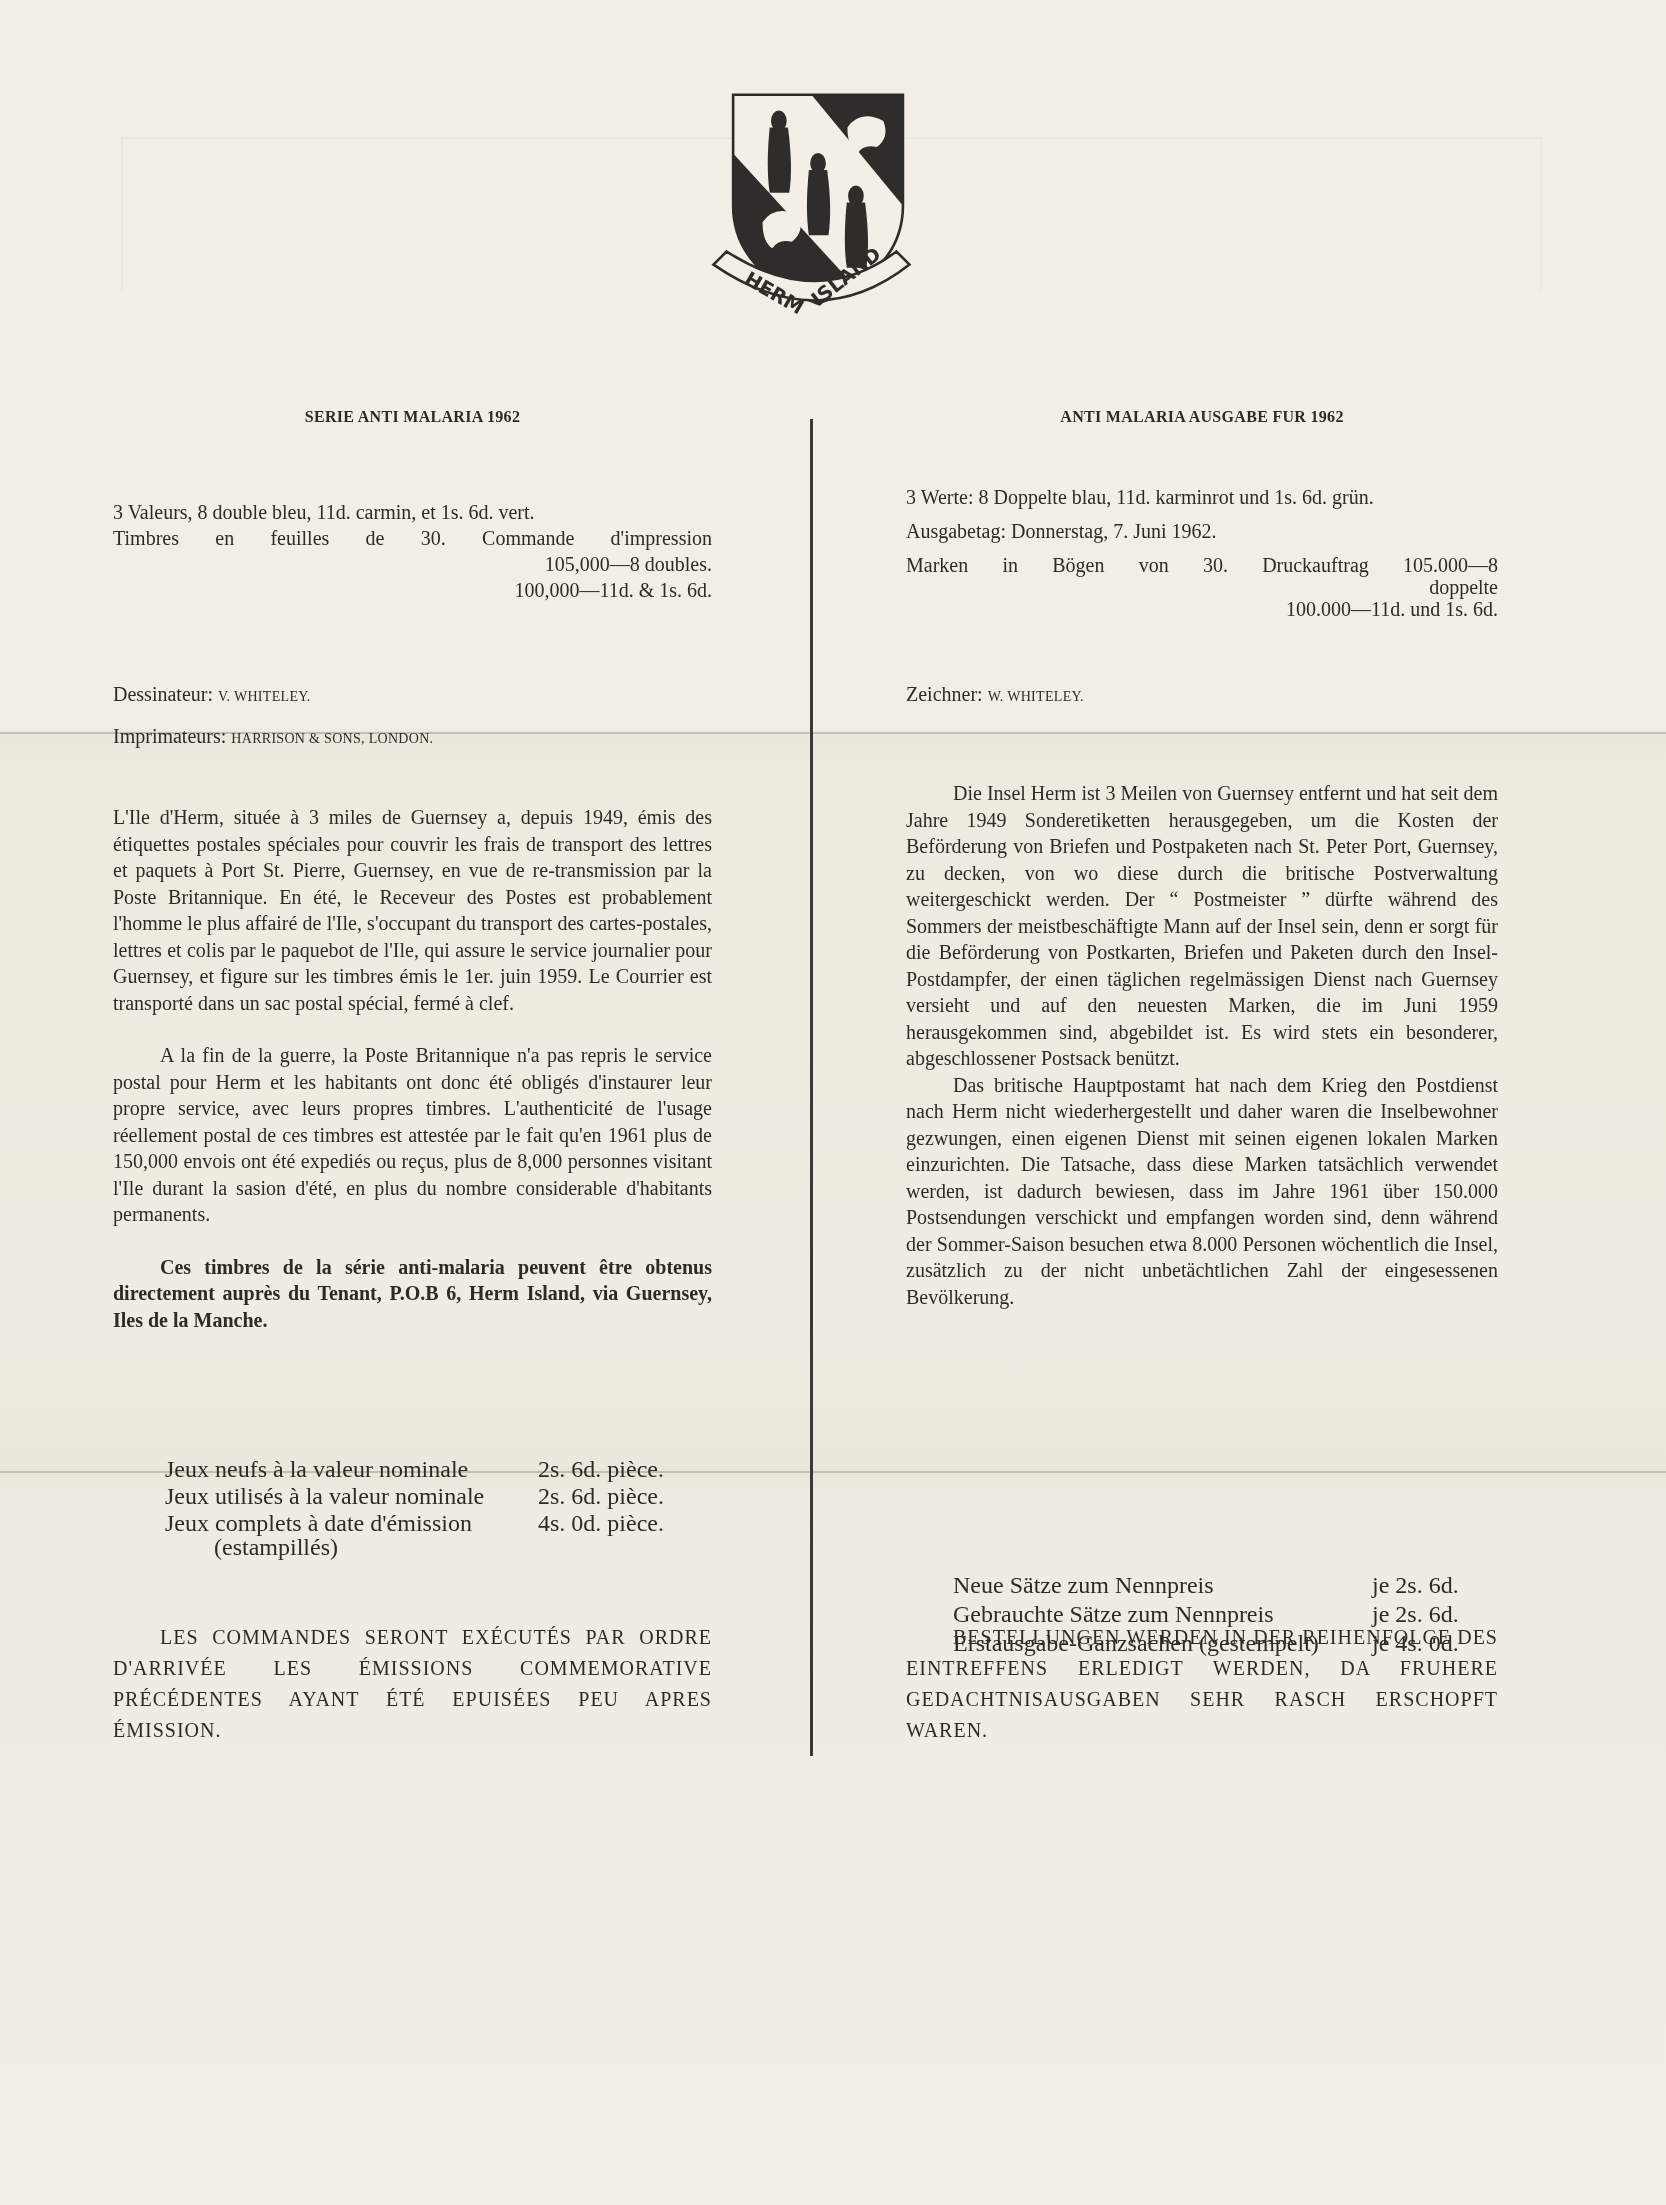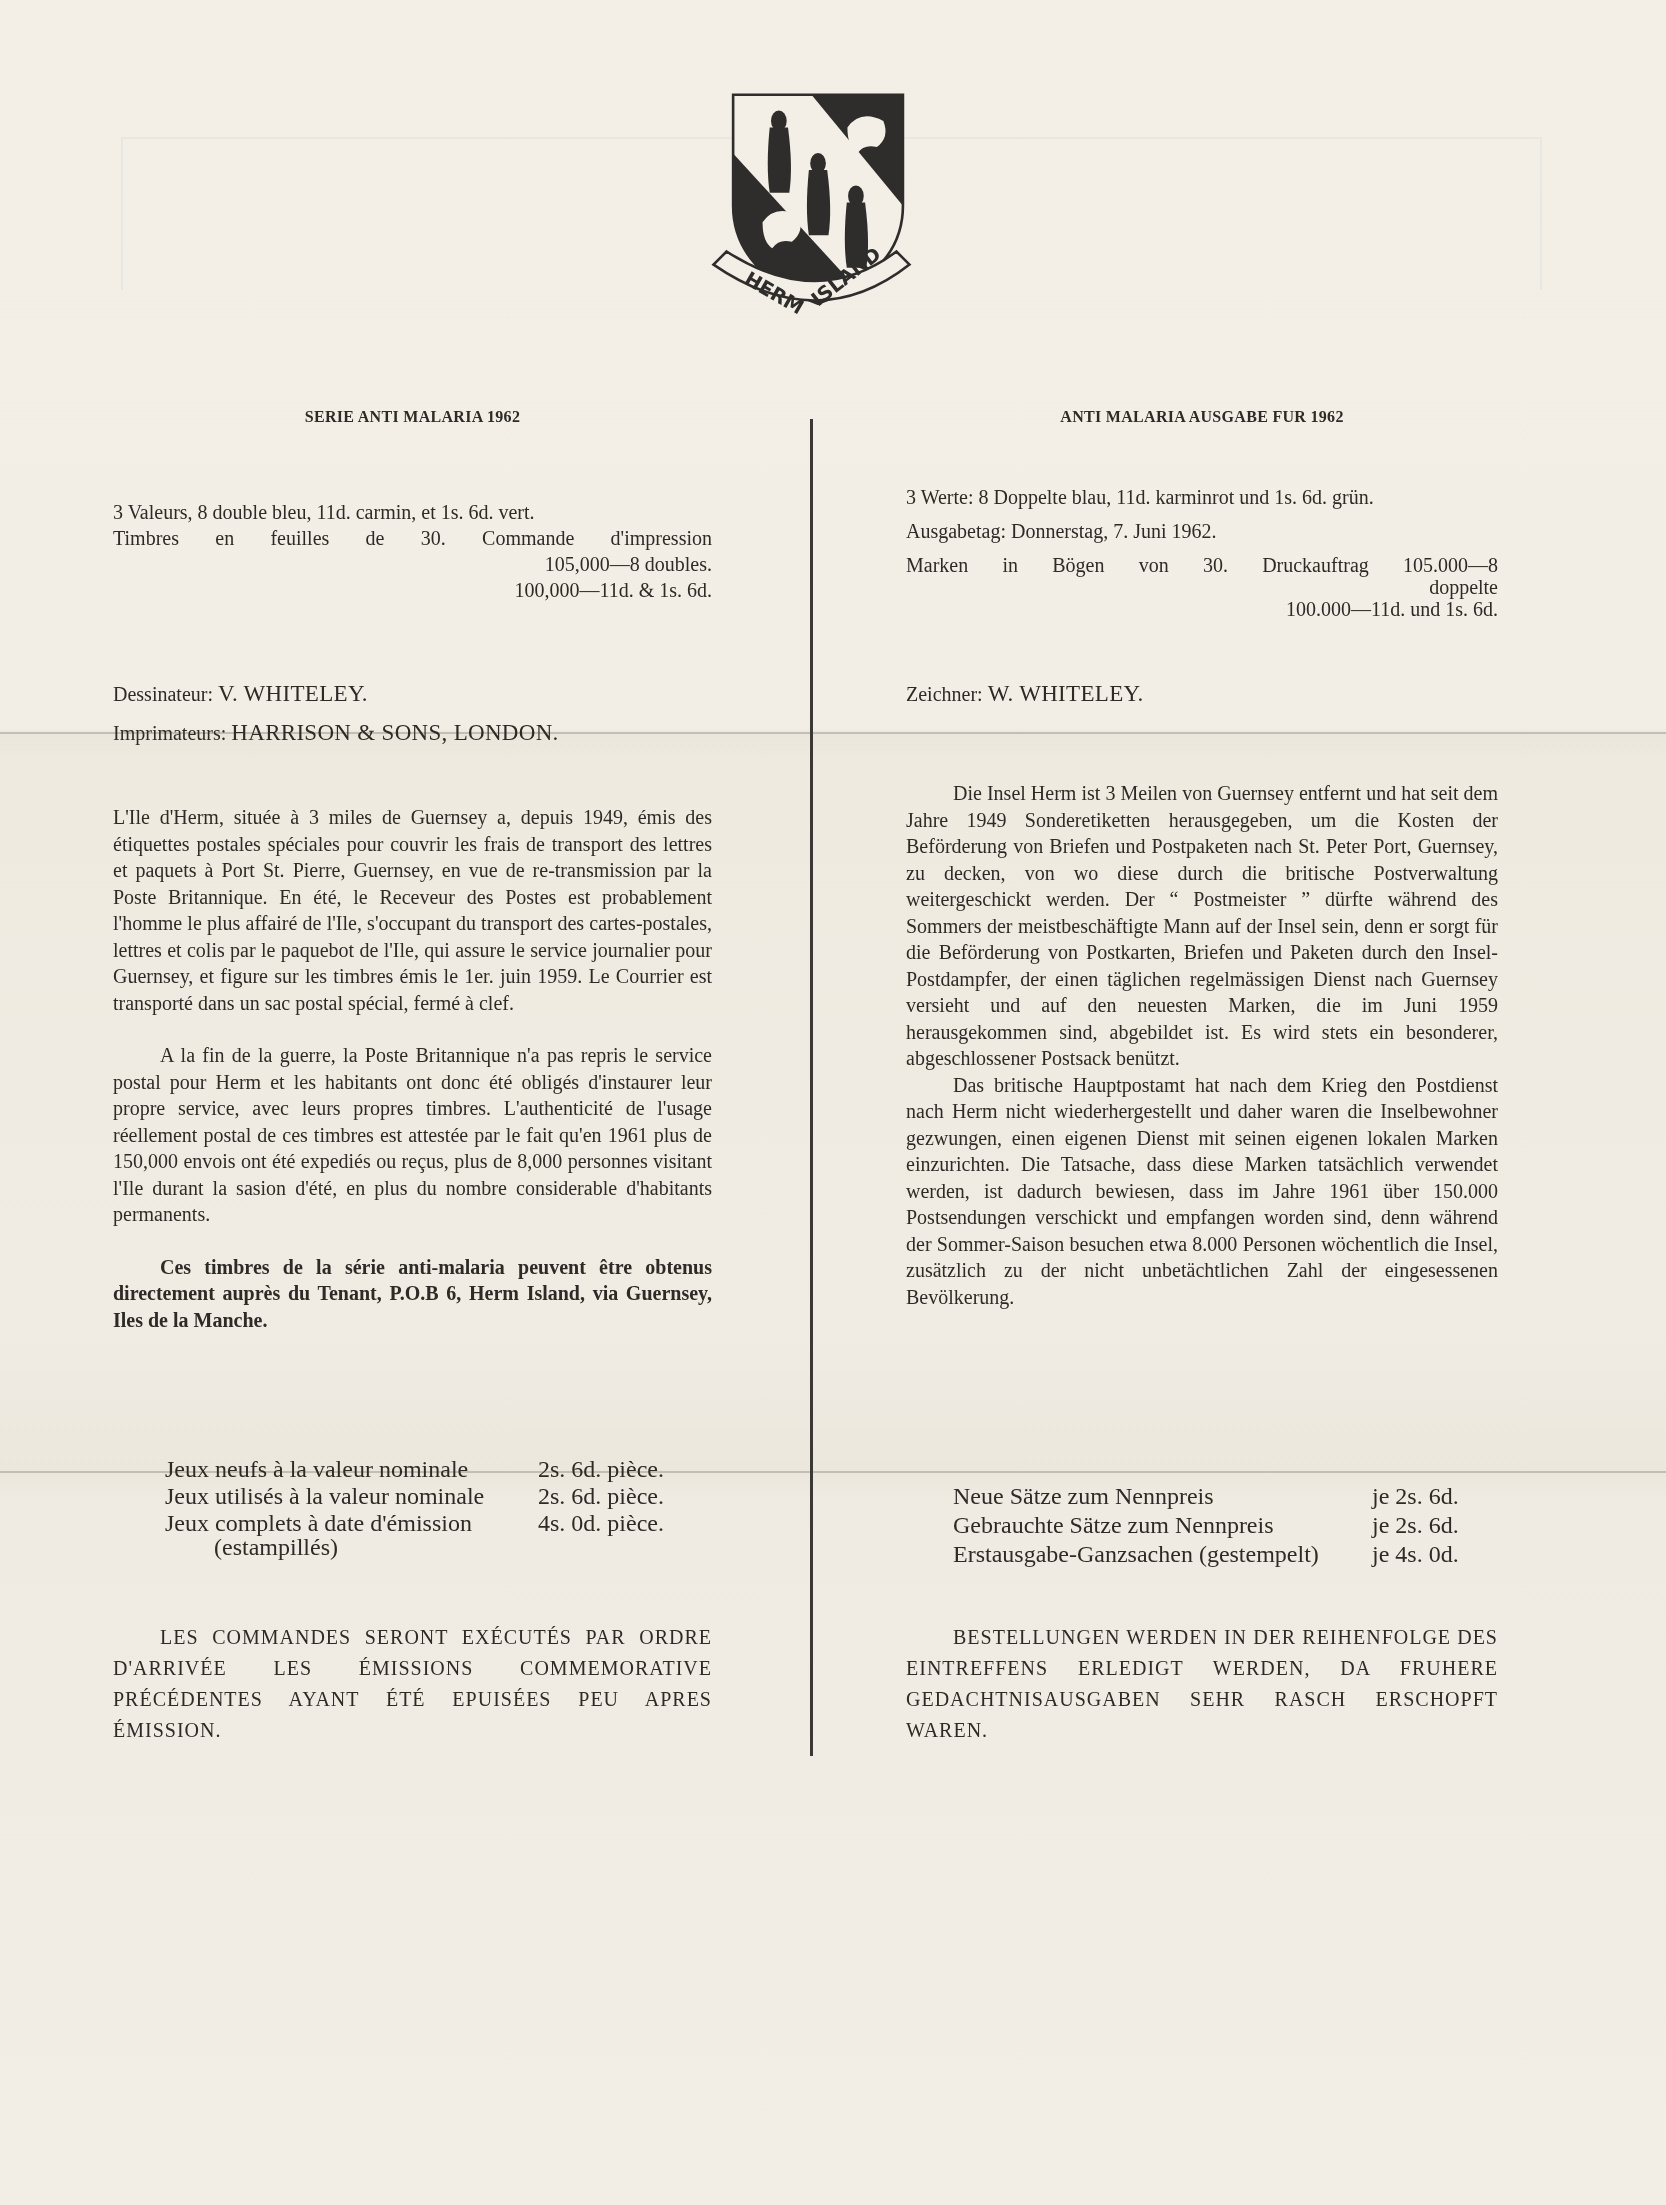--- a/index.html
+++ b/index.html
@@ -36,21 +36,21 @@
   .col-right { left: 906px; width: 592px; }
 
   .heading {
     position: absolute; font-weight: bold; font-size: 16px; letter-spacing: 0.3px;
     text-align: center;
   }
   .p { margin: 0; text-align: justify; }
   .line { display: block; }
   .right-align { text-align: right; }
   .indent { text-indent: 47px; }
-  .sc { font-variant: small-caps; font-size: 23px; letter-spacing: 0.3px; margin-top: 17px; }
+  .sc { font-variant: small-caps; font-size: 14px; letter-spacing: 0.3px; margin-top: 17px; }
 
   .price-table { position: absolute; font-size: 24px; line-height: 27px; border-collapse: collapse; }
   .price-table td { padding: 0; vertical-align: top; }
   .caps { text-transform: none; letter-spacing: 1px; }
 </style>
 </head>
 <body>
 
 <div class="paper"></div>
 <div class="ghost-box"></div>
@@ -157,21 +157,21 @@
     <span>Zeichner:</span>
     <span class="sc">W. WHITELEY.</span>
   </span>
 </div>
 
 <div class="col col-right" style="top:780px; line-height:26.5px;">
   <p class="p indent">Die Insel Herm ist 3 Meilen von Guernsey entfernt und hat seit dem Jahre 1949 Sonderetiketten herausgegeben, um die Kosten der Beförderung von Briefen und Postpaketen nach St. Peter Port, Guernsey, zu decken, von wo diese durch die britische Postverwaltung weitergeschickt werden. Der “ Postmeister ” dürfte während des Sommers der meistbeschäftigte Mann auf der Insel sein, denn er sorgt für die Beförderung von Postkarten, Briefen und Paketen durch den Insel-Postdampfer, der einen täglichen regelmässigen Dienst nach Guernsey versieht und auf den neuesten Marken, die im Juni 1959 herausgekommen sind, abgebildet ist. Es wird stets ein besonderer, abgeschlossener Postsack benützt.</p>
   <p class="p indent">Das britische Hauptpostamt hat nach dem Krieg den Postdienst nach Herm nicht wiederhergestellt und daher waren die Inselbewohner gezwungen, einen eigenen Dienst mit seinen eigenen lokalen Marken einzurichten. Die Tatsache, dass diese Marken tatsächlich verwendet werden, ist dadurch bewiesen, dass im Jahre 1961 über 150.000 Postsendungen verschickt und empfangen worden sind, denn während der Sommer-Saison besuchen etwa 8.000 Personen wöchentlich die Insel, zusätzlich zu der nicht unbetächtlichen Zahl der eingesessenen Bevölkerung.</p>
 </div>
 
-<table class="price-table" style="left:953px; top:1482px; line-height:29px;">
+<table class="price-table" style="left:953px; top:1571px; line-height:29px;">
   <tbody>
       <tr>
         <td style="width:419px">Neue Sätze zum Nennpreis</td>
         <td>je 2s. 6d.</td>
       </tr>
   <tr>
         <td>Gebrauchte Sätze zum Nennpreis</td>
         <td>je 2s. 6d.</td>
       </tr>
   <tr>

